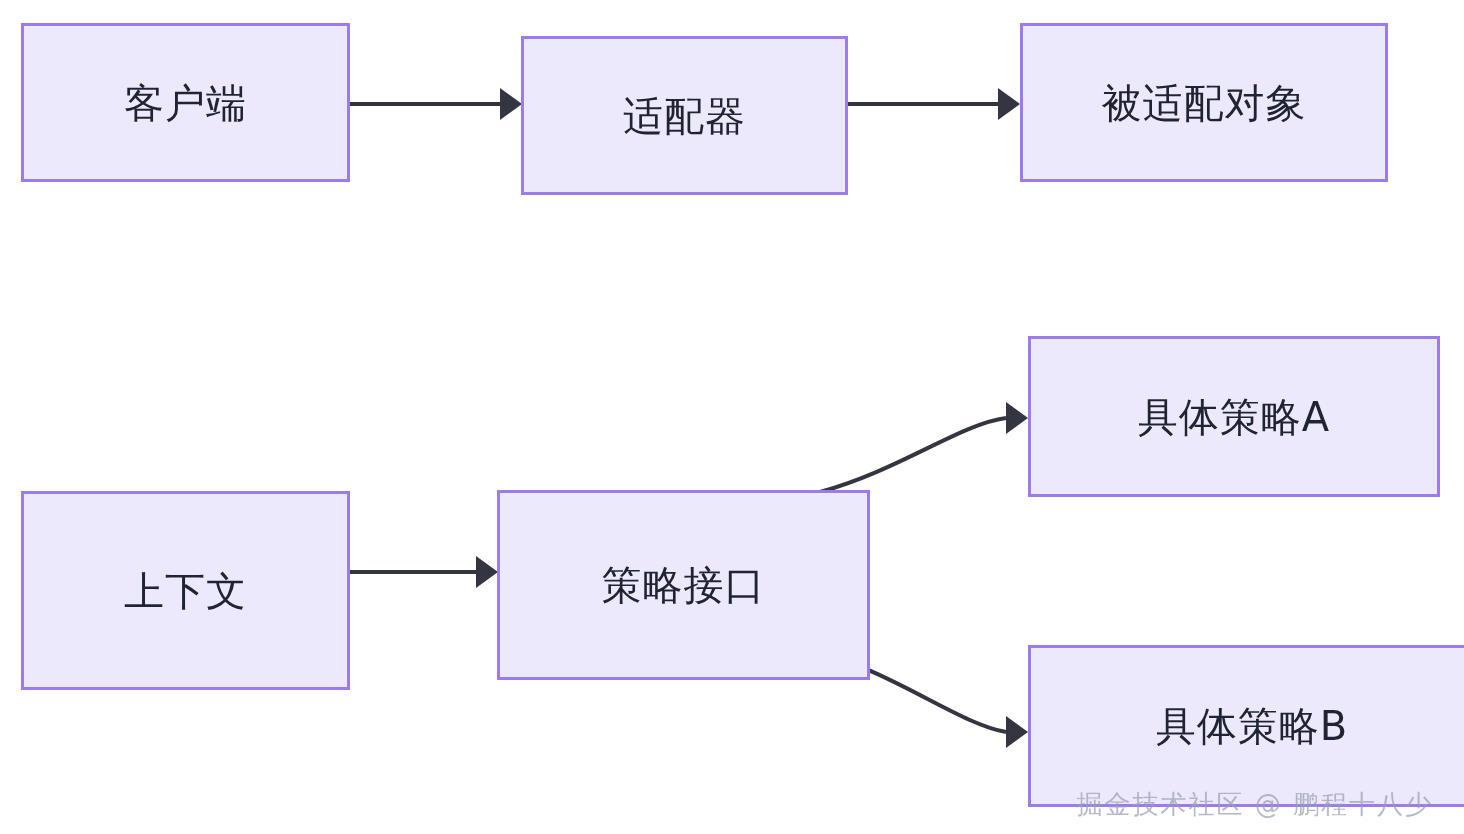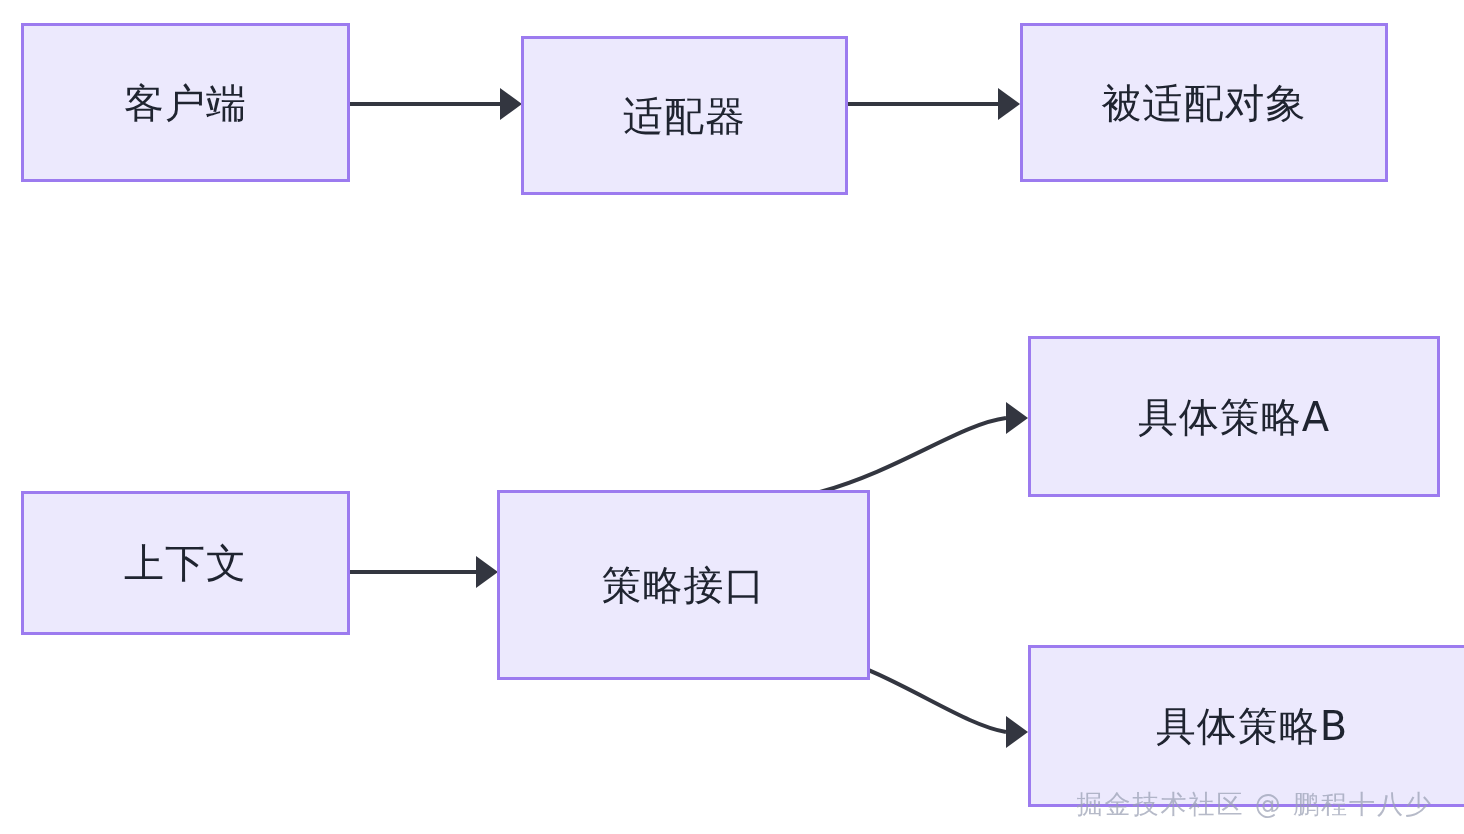--- a/index.html
+++ b/index.html
@@ -35,21 +35,21 @@
     font-weight: 400;
     letter-spacing: 1px;
     white-space: nowrap;
     user-select: none;
   }
   
   #node-client      { left: 21px;   top: 23px;  width: 329px; height: 159px; }
   #node-adapter     { left: 521px;  top: 36px;  width: 327px; height: 159px; }
   #node-adaptee     { left: 1020px; top: 23px;  width: 368px; height: 159px; }
   
-  #node-context     { left: 21px;   top: 491px; width: 329px; height: 144px; }
+  #node-context     { left: 21px;   top: 491px; width: 329px; height: 199px; }
   #node-strategy    { left: 497px;  top: 490px; width: 373px; height: 190px; }
   #node-strategy-a  { left: 1028px; top: 336px; width: 412px; height: 161px; }
   #node-strategy-b  { left: 1028px; top: 645px; width: 448px; height: 162px; }
 
   #edges {
     position: absolute;
     left: 0;
     top: 0;
     width: 1464px;
     height: 834px;

